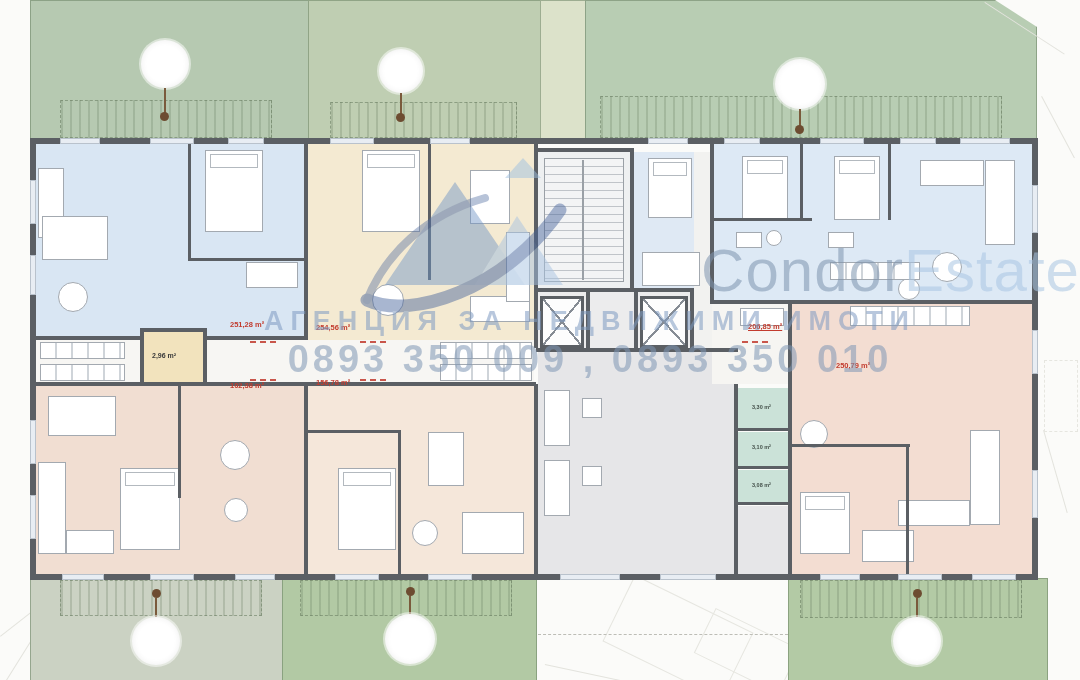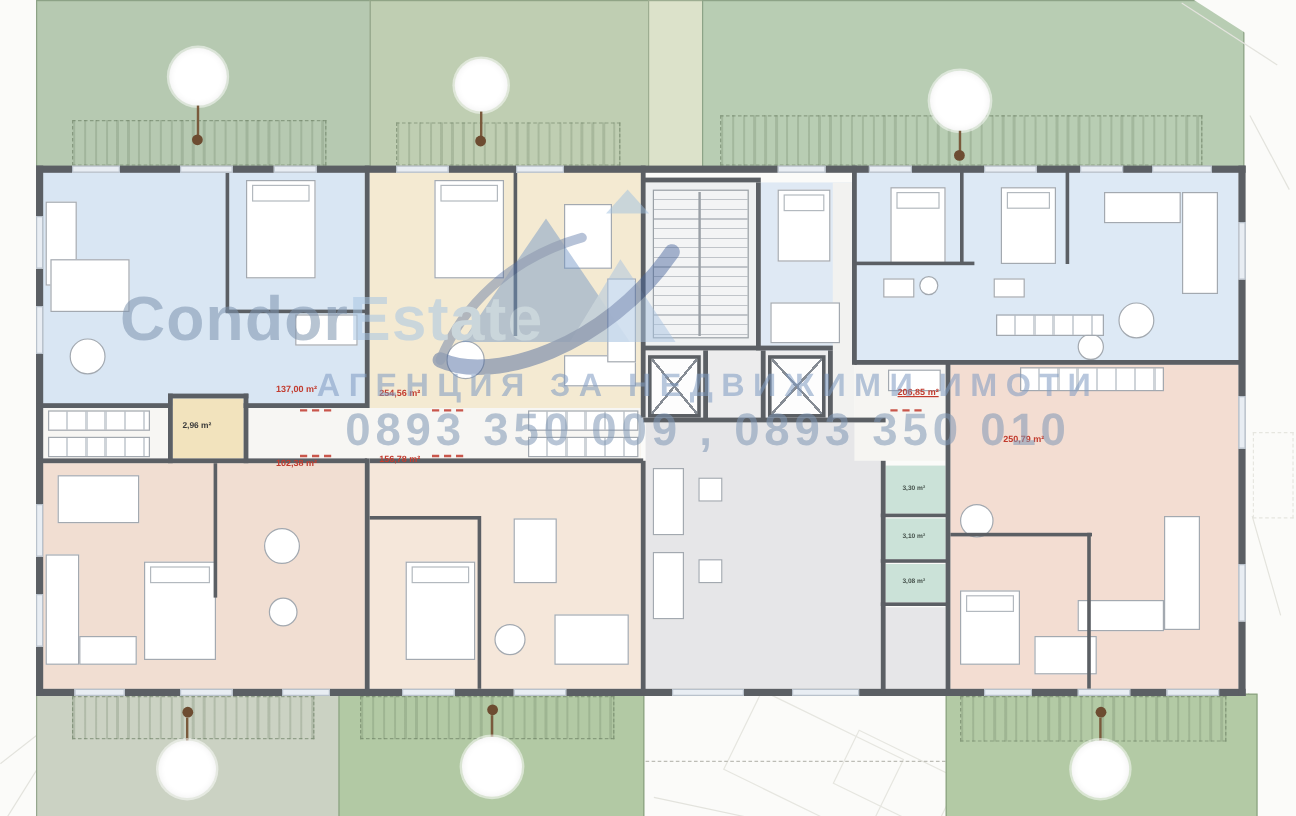--- a/index.html
+++ b/index.html
@@ -29,22 +29,22 @@
   .lblr{position:absolute;color:#c23b2e;font-size:7.5px;font-weight:bold;white-space:nowrap;}
   .lbld{position:absolute;color:#3a3a3a;font-size:7px;font-weight:bold;white-space:nowrap;}
   .lbls{position:absolute;color:#44504a;font-size:5.5px;font-weight:bold;white-space:nowrap;}
   
   .sk{position:absolute;background:#e3e3dd;height:1px;transform-origin:left top;}
   .skbox{position:absolute;border:1px solid #e6e6e0;transform-origin:center;}
   .dash{position:absolute;border-top:1px dashed #bdbdb6;}
   .dashv{position:absolute;border-left:1px dashed #bdbdb6;}
   
   #wm{position:absolute;left:0;top:0;width:1080px;height:680px;opacity:.55;pointer-events:none;}
-  #wm-brand{position:absolute;left:100px;top:236px;width:980px;text-align:left;
-            font-size:52px;font-weight:bold;letter-spacing:1px;}
+  #wm-brand{position:absolute;left:100px;top:236px;width:980px;text-align:right;
+            font-size:60px;font-weight:normal;letter-spacing:1px;}
   #wm-sub{position:absolute;left:100px;top:306px;width:980px;text-align:center;
           font-size:27px;font-weight:600;letter-spacing:7px;color:#7f9bc2;}
   #wm-phones{position:absolute;left:100px;top:338px;width:980px;text-align:center;
              font-size:38px;font-weight:bold;letter-spacing:4px;color:#7f97b5;}
 </style>
 </head>
 <body>
 
 <div id="stage">
 
@@ -260,21 +260,21 @@
   <div class="win" style="left:1032px;top:185px;width:6px;height:48px;"></div>
   <div class="win" style="left:1032px;top:330px;width:6px;height:44px;"></div>
   <div class="win" style="left:1032px;top:470px;width:6px;height:48px;"></div>
 
   <div class="rdash" style="left:250px;top:341px;width:26px;"></div>
   <div class="rdash" style="left:250px;top:379px;width:26px;"></div>
   <div class="rdash" style="left:360px;top:341px;width:26px;"></div>
   <div class="rdash" style="left:360px;top:379px;width:26px;"></div>
   <div class="rdash" style="left:742px;top:341px;width:26px;"></div>
 
-  <div class="lblr" style="left:230px;top:320px;">137,00 m²</div>
+  <div class="lblr" style="left:230px;top:320px;">251,28 m²</div>
   <div class="lblr" style="left:316px;top:323px;">254,56 m²</div>
   <div class="lblr" style="left:748px;top:322px;text-decoration:underline;">206,85 m²</div>
   <div class="lblr" style="left:230px;top:381px;">102,38 m²</div>
   <div class="lblr" style="left:316px;top:378px;">156,78 m²</div>
   <div class="lblr" style="left:836px;top:361px;">250,79 m²</div>
   <div class="lbld" style="left:152px;top:352px;">2,96 m²</div>
   <div class="lbls" style="left:752px;top:404px;">3,30 m²</div>
   <div class="lbls" style="left:752px;top:444px;">3,10 m²</div>
   <div class="lbls" style="left:752px;top:482px;">3,08 m²</div>
 

